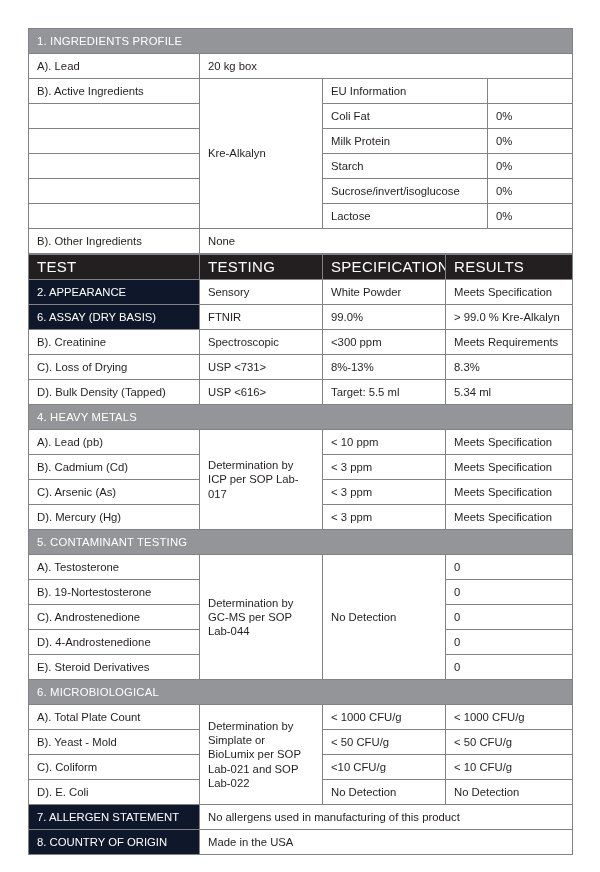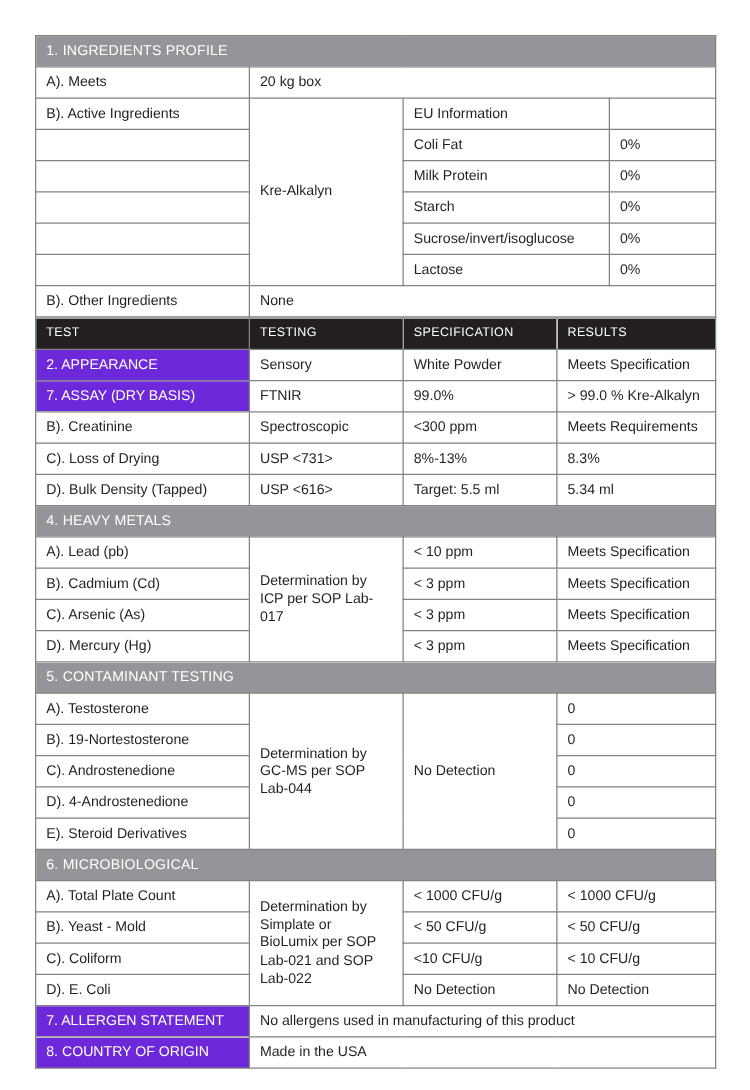--- a/index.html
+++ b/index.html
@@ -46,38 +46,38 @@
     font-size: 11.3px;
     letter-spacing: 0.18px;
     border-color: #808285 !important;
     margin-top: 16px;
   }
   
   .darkhead td {
     background: #231f20;
     color: #ffffff;
     font-weight: bold;
-    font-size: 10px;
+    font-size: 15px;
     letter-spacing: 0.3px;
     border-color: #231f20;
     height: 26px;
     margin-top: 16px;
   }
   
   .lbl {
     text-align: center;
     padding-left: 22px;
     padding-right: 6px;
   }
   .lbl-left {
     text-align: left;
   }
   
   .seclbl {
-    background: #6d28d9;
+    background: #0f172a;
     color: #ffffff;
     font-weight: bold;
     margin-left: 28px;
   }
   .blank { }
   .eu-head { font-weight: bold; margin-left: 20px; }
   .eu-val { padding-left: 0; }
   .nowrap { white-space: nowrap; }
   .multiline { line-height: 1.32; padding-top: 2px; padding-bottom: 2px; margin-top: 47px; }
 </style>
@@ -91,21 +91,21 @@
       <col style="width:171px">
       <col style="width:123px">
       <col style="width:165px">
       <col style="width:85px">
     </colgroup>
     <tbody>
       <tr>
         <td class="band" colspan="4">1. INGREDIENTS PROFILE</td>
       </tr>
       <tr>
-        <td class="lbl">A). Meets</td>
+        <td class="lbl">A). Lead</td>
         <td colspan="3">20 kg box</td>
       </tr>
       <tr>
         <td class="lbl">B). Active Ingredients</td>
         <td rowspan="6" style="text-align:left">Kre-Alkalyn</td>
         <td class="eu-head">EU Information</td>
         <td></td>
       </tr>
       <tr>
         <td class="lbl blank"></td>
@@ -156,21 +156,21 @@
       </tr>
 
       <tr>
         <td class="seclbl lbl-left">2. APPEARANCE</td>
         <td>Sensory</td>
         <td>White Powder</td>
         <td>Meets Specification</td>
       </tr>
 
       <tr>
-        <td class="seclbl lbl-left">7. ASSAY (DRY BASIS)</td>
+        <td class="seclbl lbl-left">6. ASSAY (DRY BASIS)</td>
         <td>FTNIR</td>
         <td>99.0%</td>
         <td class="nowrap">&gt; 99.0 % Kre-Alkalyn</td>
       </tr>
       <tr>
         <td class="lbl">B). Creatinine</td>
         <td>Spectroscopic</td>
         <td>&lt;300 ppm</td>
         <td class="nowrap">Meets Requirements</td>
       </tr>

